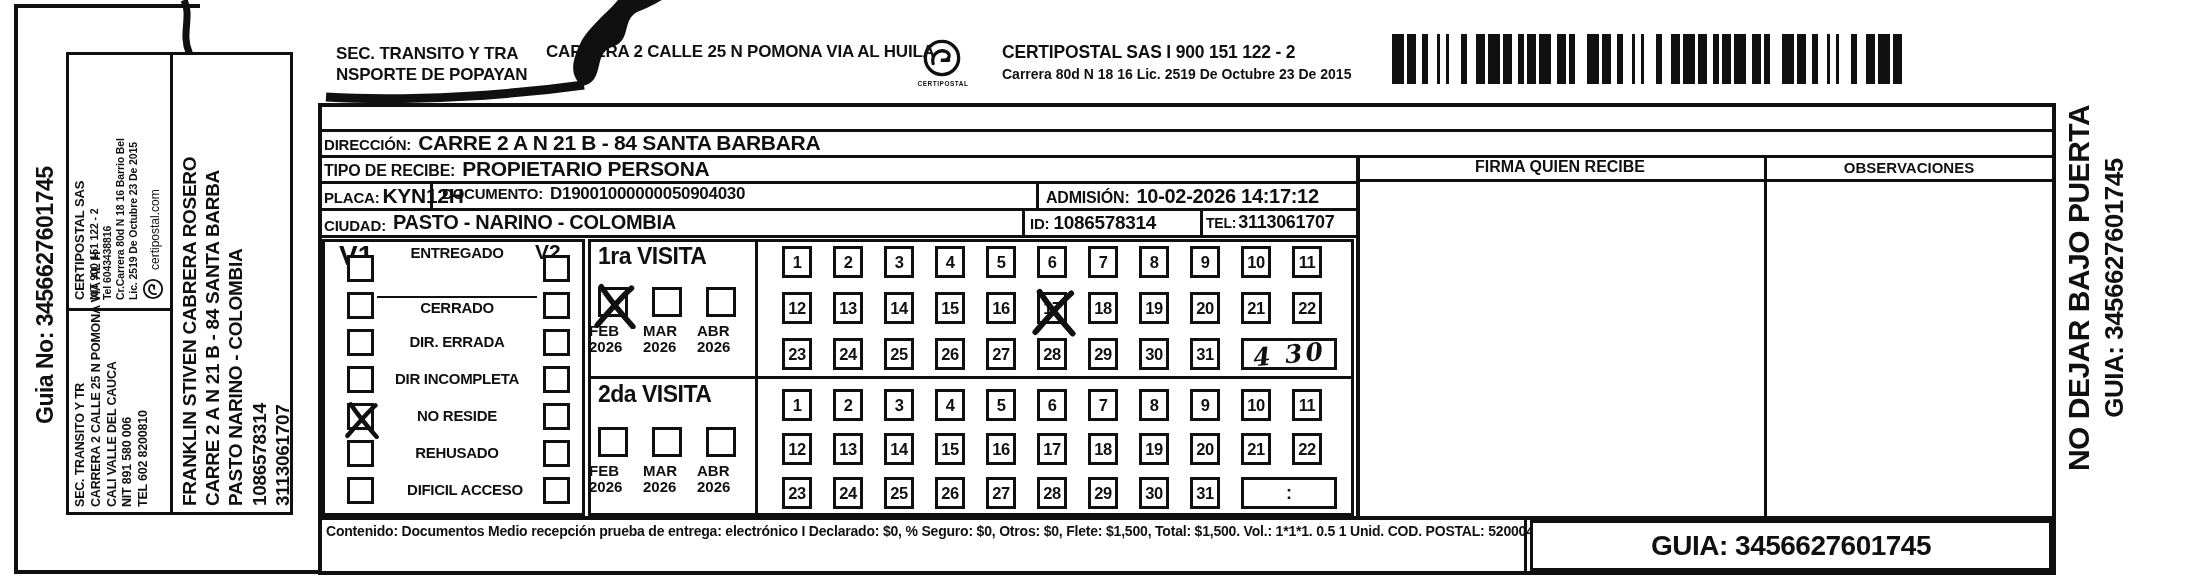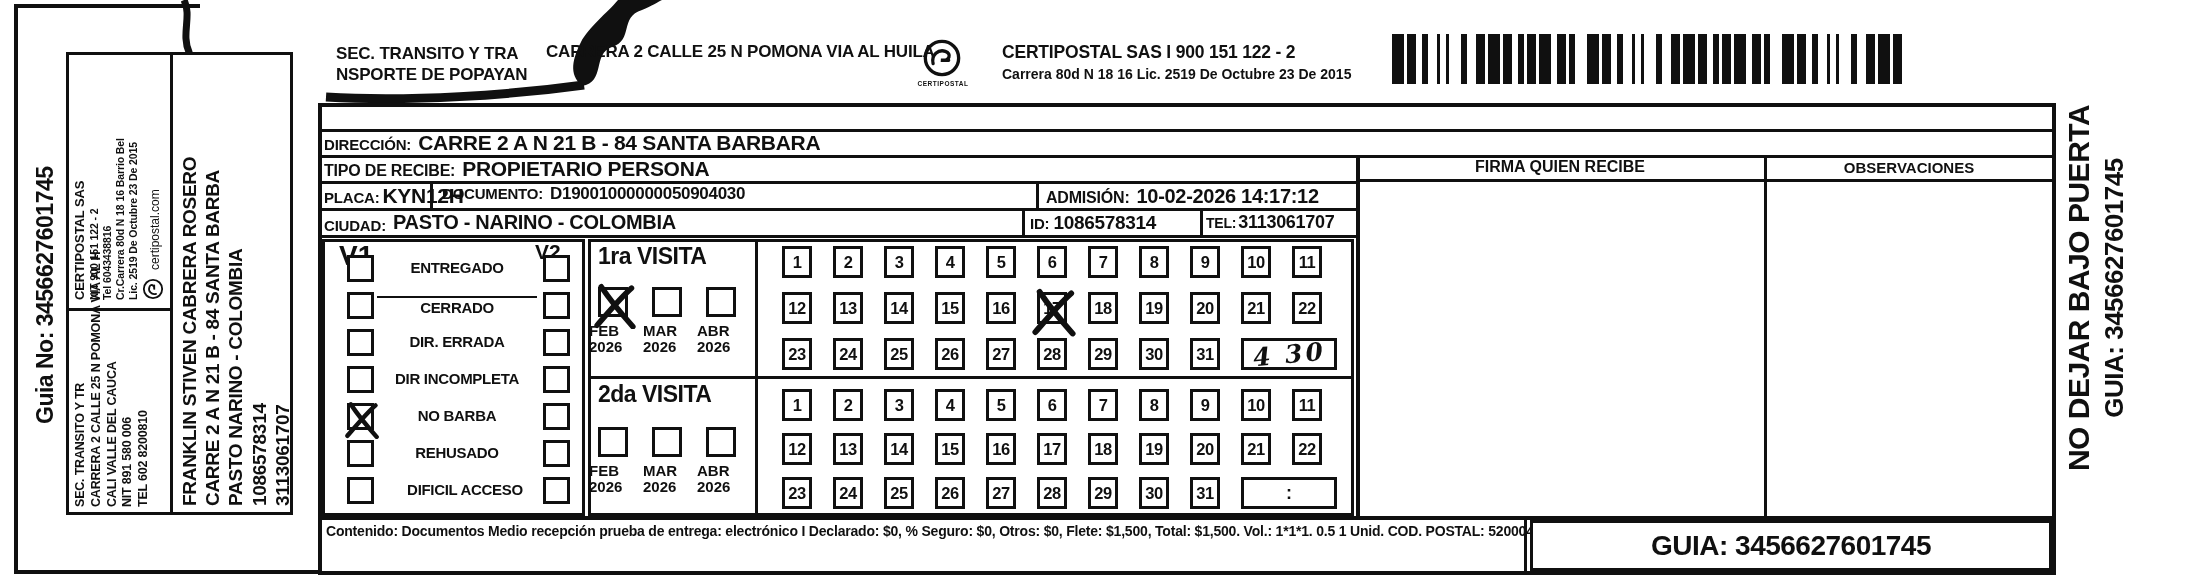--- a/index.html
+++ b/index.html
@@ -233,38 +233,38 @@
   </div>
   <div class="abs b" style="left:1356px;top:158px;width:408px;text-align:center;font-size:16px;">FIRMA QUIEN RECIBE</div>
   <div class="abs b" style="left:1766px;top:159px;width:286px;text-align:center;font-size:15px;">OBSERVACIONES</div>
   <div class="abs" style="left:1360px;top:182px;width:404px;height:334px;"></div>
   <div class="abs" style="left:1767px;top:182px;width:285px;height:334px;"></div>
 
   <div class="box" style="left:322px;top:239px;width:263px;height:277px;" id="v1v2-box">
     <div class="abs b" style="left:14px;top:-2px;font-size:28px;">V1</div>
     <div class="abs b" style="left:210px;top:-2px;font-size:21px;">V2</div>
   <div class="cb" style="left: 22px; top: 13px; width: 27px; height: 27px;"></div>
-      <div class="optlab" style="left: 52px; top: 17px;">ENTREGADO</div>
+      <div class="optlab" style="left: 52px; top: 2px;">ENTREGADO</div>
       <div class="cb" style="left: 218px; top: 13px; width: 27px; height: 27px;"></div>
       <div class="cb" style="left: 22px; top: 50px; width: 27px; height: 27px;"></div>
       <div class="optlab ovl" style="left: 52px; top: 54px;">CERRADO</div>
       <div class="cb" style="left: 218px; top: 50px; width: 27px; height: 27px;"></div>
       <div class="cb" style="left: 22px; top: 87px; width: 27px; height: 27px;"></div>
       <div class="optlab" style="left: 52px; top: 91px;">DIR. ERRADA</div>
       <div class="cb" style="left: 218px; top: 87px; width: 27px; height: 27px;"></div>
       <div class="cb" style="left: 22px; top: 124px; width: 27px; height: 27px;"></div>
       <div class="optlab" style="left: 52px; top: 128px;">DIR INCOMPLETA</div>
       <div class="cb" style="left: 218px; top: 124px; width: 27px; height: 27px;"></div>
       <div class="cb" style="left: 22px; top: 161px; width: 27px; height: 27px;">
         <svg viewBox="0 0 32 32" class="xsvg" width="36" height="38" style="left: -6px; top: -5px;">
           <path d="M6 2 C12 11 21 22 29 31" stroke="#101010" stroke-width="4" fill="none" stroke-linecap="round"></path>
           <path d="M28 3 C20 10 10 22 3 30" stroke="#101010" stroke-width="4" fill="none" stroke-linecap="round"></path>
         </svg>
       </div>
-      <div class="optlab" style="left: 52px; top: 165px;">NO BARBA</div>
+      <div class="optlab" style="left: 52px; top: 165px;">NO RESIDE</div>
       <div class="cb" style="left: 218px; top: 161px; width: 27px; height: 27px;"></div>
       <div class="cb" style="left: 22px; top: 198px; width: 27px; height: 27px;"></div>
       <div class="optlab" style="left: 52px; top: 202px;">REHUSADO</div>
       <div class="cb" style="left: 218px; top: 198px; width: 27px; height: 27px;"></div>
       <div class="cb" style="left: 22px; top: 235px; width: 27px; height: 27px;"></div>
       <div class="optlab" style="left: 60px; top: 239px;">DIFICIL ACCESO</div>
       <div class="cb" style="left: 218px; top: 235px; width: 27px; height: 27px;"></div>
     </div>
 
   <div class="box" style="left:588px;top:239px;width:766px;height:277px;"></div>

